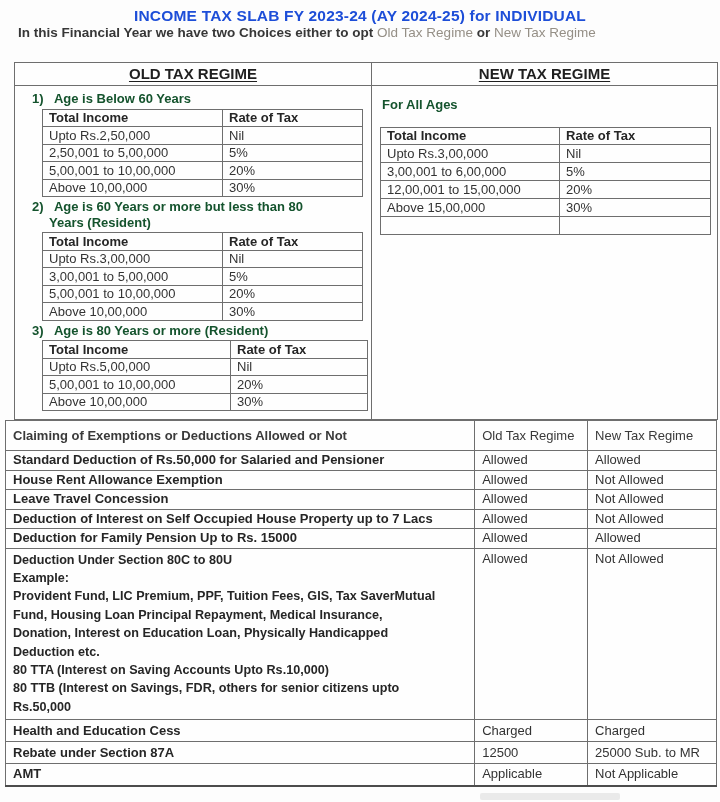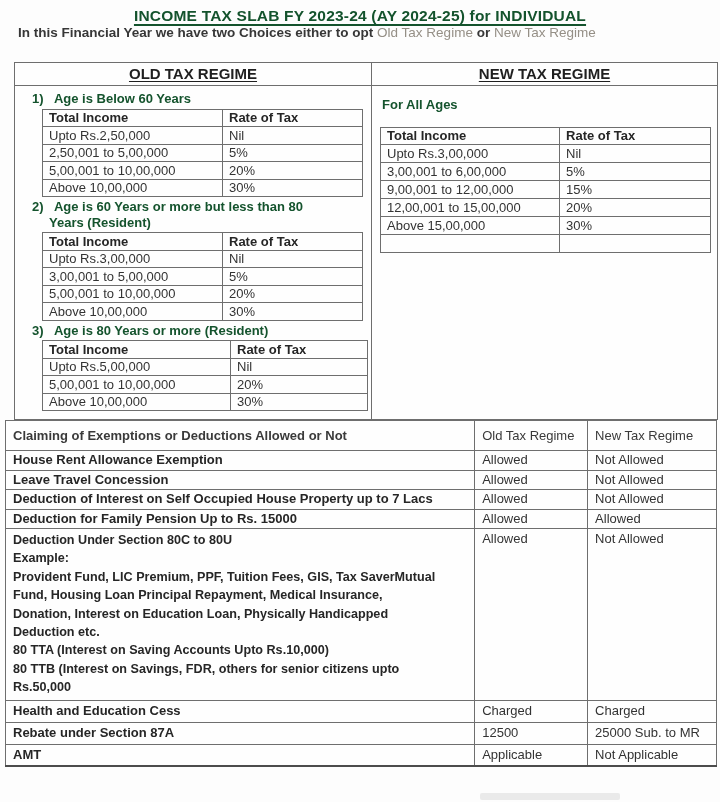--- a/index.html
+++ b/index.html
@@ -13,22 +13,21 @@
     color: #2e2e2e;
     overflow: hidden;
   }
   .title {
     margin: 0;
     padding-top: 7px;
     text-align: center;
     font-size: 15.5px;
     font-weight: 700;
     letter-spacing: .2px;
-    color: #14532d;
-    text-decoration: underline;
+    color: #1d4ed8;
     text-underline-offset: 3px;
     text-decoration-thickness: 1.5px;
   }
   .subtitle {
     margin: 0 0 0 18px;
     font-size: 13.5px;
     font-weight: 600;
     color: #373737;
   }
   .subtitle .accent { color: #958f86; font-weight: 500; }
@@ -218,24 +217,20 @@
               <th>Total Income</th>
               <th>Rate of Tax</th>
             </tr>
             <tr>
               <td>Upto Rs.3,00,000</td>
               <td>Nil</td>
             </tr>
             <tr>
               <td>3,00,001 to 6,00,000</td>
               <td>5%</td>
-            </tr>
-            <tr>
-              <td>9,00,001 to 12,00,000</td>
-              <td>15%</td>
             </tr>
             <tr>
               <td>12,00,001 to 15,00,000</td>
               <td>20%</td>
             </tr>
             <tr>
               <td>Above 15,00,000</td>
               <td>30%</td>
             </tr>
             <tr>
@@ -255,20 +250,25 @@
         <col style="width:113px">
         <col style="width:129px">
       </colgroup>
     <tbody>
       <tr class="head">
         <td>Claiming of Exemptions or Deductions Allowed or Not</td>
         <td class="vh">Old Tax Regime</td>
         <td class="vh">New Tax Regime</td>
       </tr>
       <tr>
+        <td class="item">Standard Deduction of Rs.50,000 for Salaried and Pensioner</td>
+        <td>Allowed</td>
+        <td>Allowed</td>
+      </tr>
+      <tr>
         <td class="item">House Rent Allowance Exemption</td>
         <td>Allowed</td>
         <td>Not Allowed</td>
       </tr>
       <tr>
         <td class="item">Leave Travel Concession</td>
         <td>Allowed</td>
         <td>Not Allowed</td>
       </tr>
       <tr>

